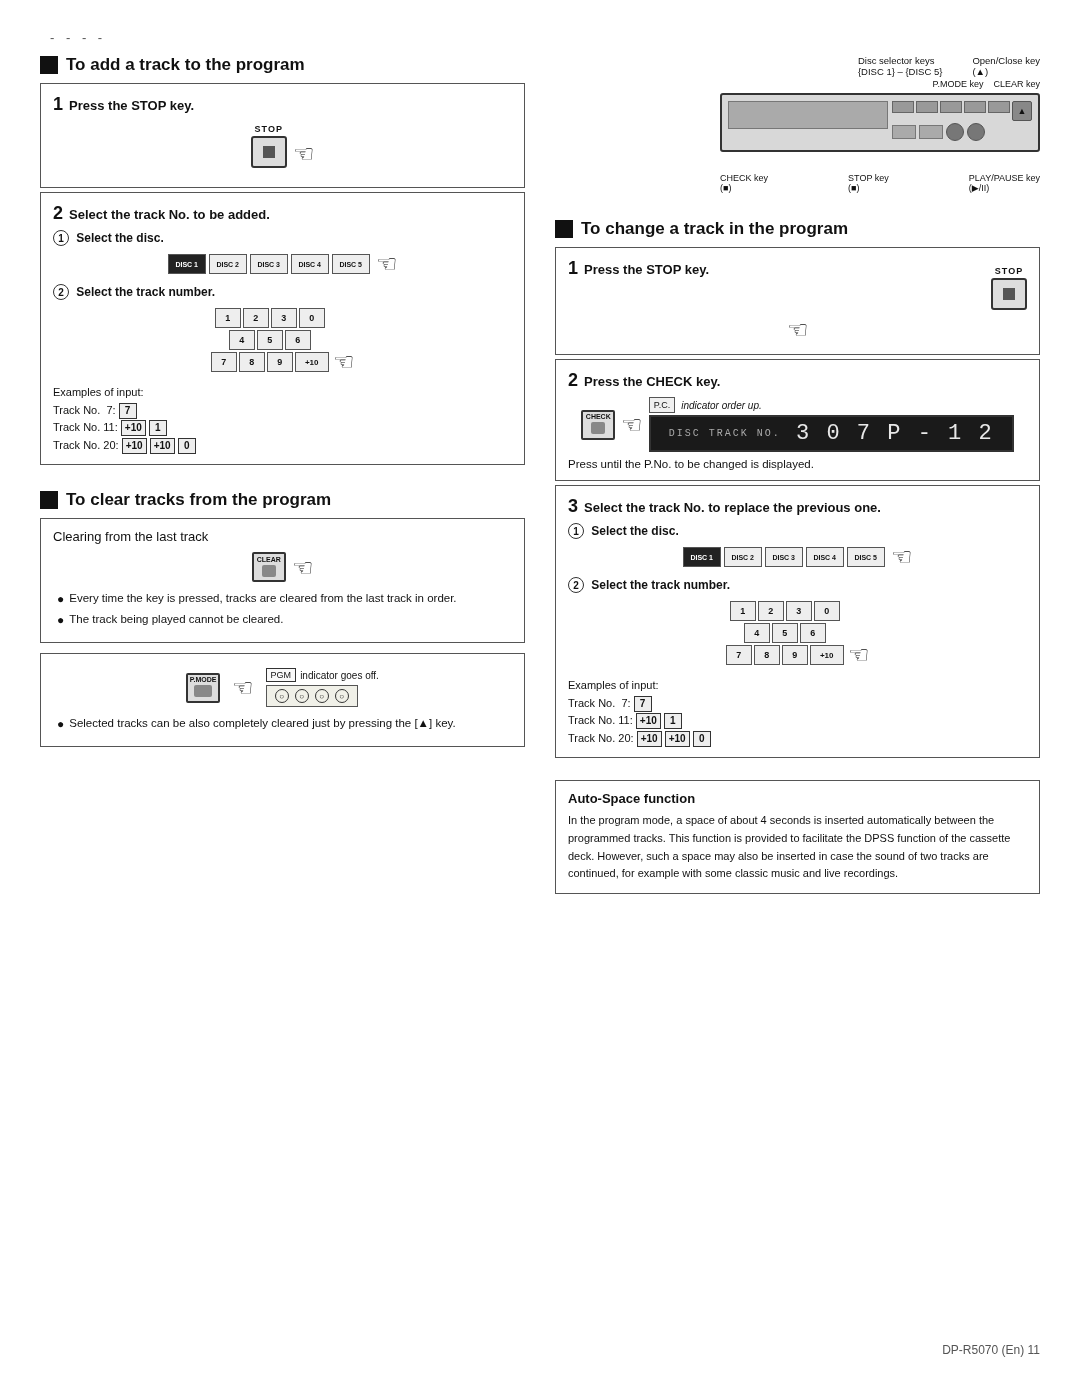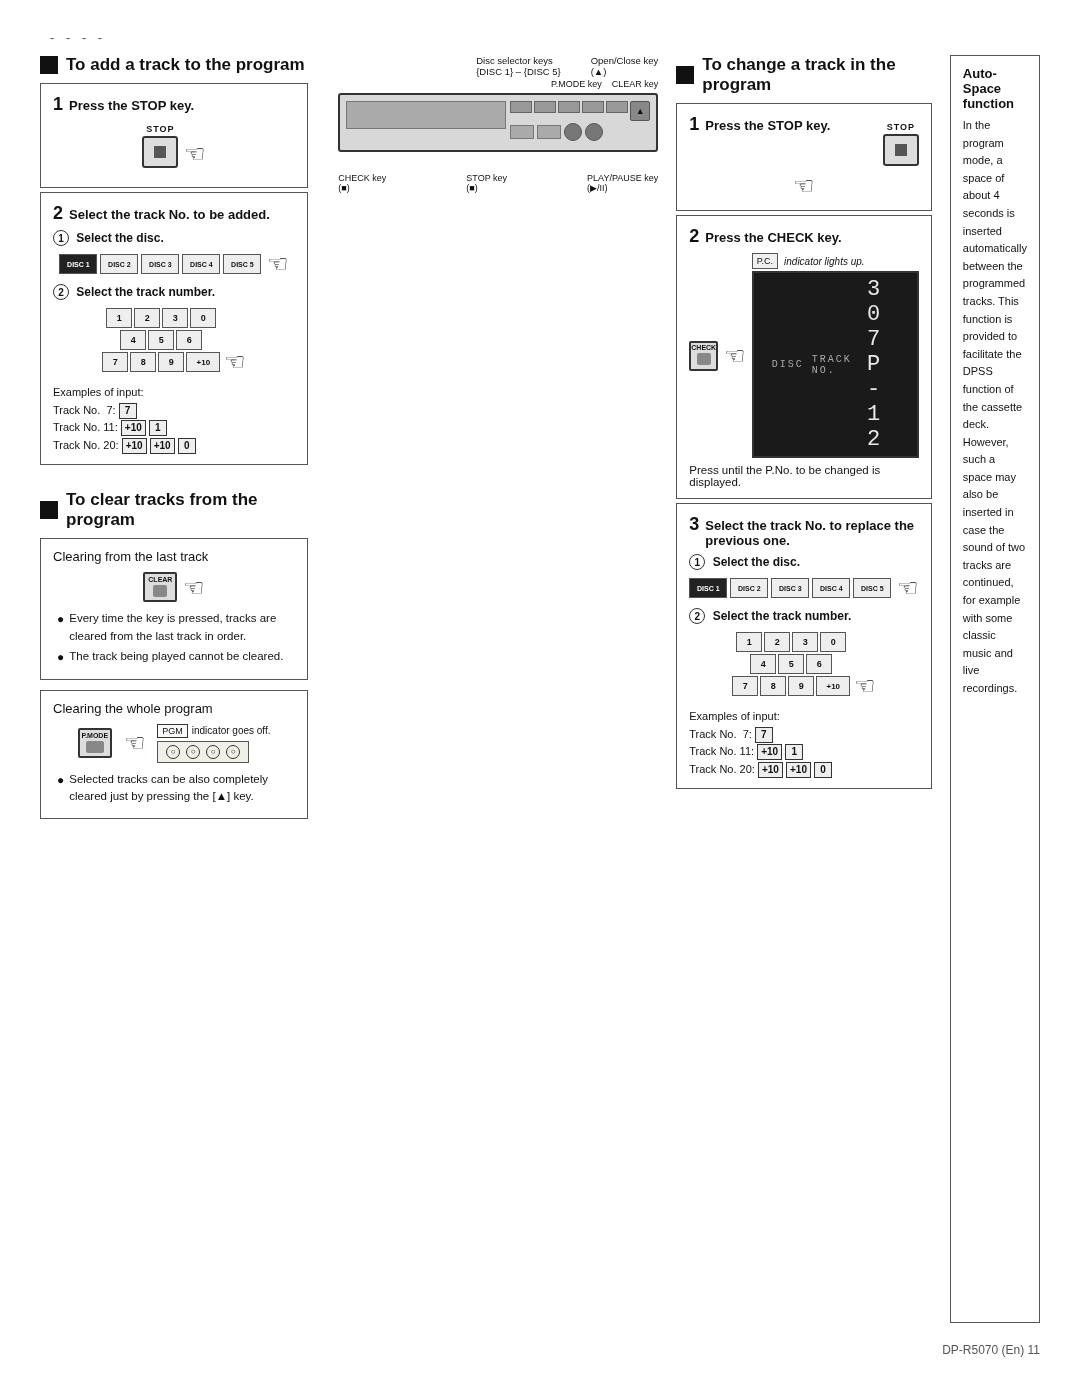--- a/index.html
+++ b/index.html
@@ -33,21 +33,21 @@
     }
     .left-col {
       flex: 1;
       display: flex;
       flex-direction: column;
       gap: 18px;
     }
     .right-col {
       flex: 1;
       display: flex;
-      flex-direction: row;
+      flex-direction: column;
       gap: 18px;
     }
     
     .section-heading {
       display: flex;
       align-items: center;
       gap: 8px;
       font-size: 17px;
       font-weight: bold;
       margin-bottom: 8px;
@@ -529,21 +529,20 @@
               <span>Every time the key is pressed, tracks are cleared from the last track in order.</span>
             </div>
             <div class="bullet-item">
               <span class="bullet-dot">●</span>
               <span>The track being played cannot be cleared.</span>
             </div>
           </div>
         </div>
 
         <div class="sub-box">
-          <div class="sub-box-title">Clearing the whole program</div>
           <div class="pgm-illus">
             <div class="pgm-key-box">
               <span style="font-size:7px;font-weight:bold;">P.MODE</span>
               <svg width="22" height="16" viewBox="0 0 22 16">
                 <rect x="2" y="2" width="18" height="12" rx="2" fill="#888"></rect>
               </svg>
             </div>
             <span class="finger-hand">☞</span>
             <div class="pgm-indicator-area">
               <div style="display:flex;align-items:center;gap:4px;">
@@ -648,21 +647,21 @@
             <div class="check-key-box">
               <span style="font-size:7px;font-weight:bold;">CHECK</span>
               <svg width="20" height="16" viewBox="0 0 20 16">
                 <rect x="3" y="2" width="14" height="12" rx="2" fill="#888"></rect>
               </svg>
             </div>
             <span class="finger-hand">☞</span>
             <div style="display:flex;flex-direction:column;gap:2px;">
               <div style="display:flex;align-items:center;gap:2px;">
                 <span class="pc-indicator">P.C.</span>
-                <span class="indicator-note">indicator lights up.</span>
+                <span class="indicator-note">indicator order up.</span>
               </div>
               <div class="numeric-display">
                 <span style="font-size:10px;color:#aaa;">DISC&nbsp;</span>
                 <span style="font-size:10px;color:#aaa;">TRACK NO.</span>
                 &nbsp;
                 <span>3 0 7 P - 1 2</span>
               </div>
             </div>
           </div>
           <div class="press-note">Press until the P.No. to be changed is displayed.</div>

